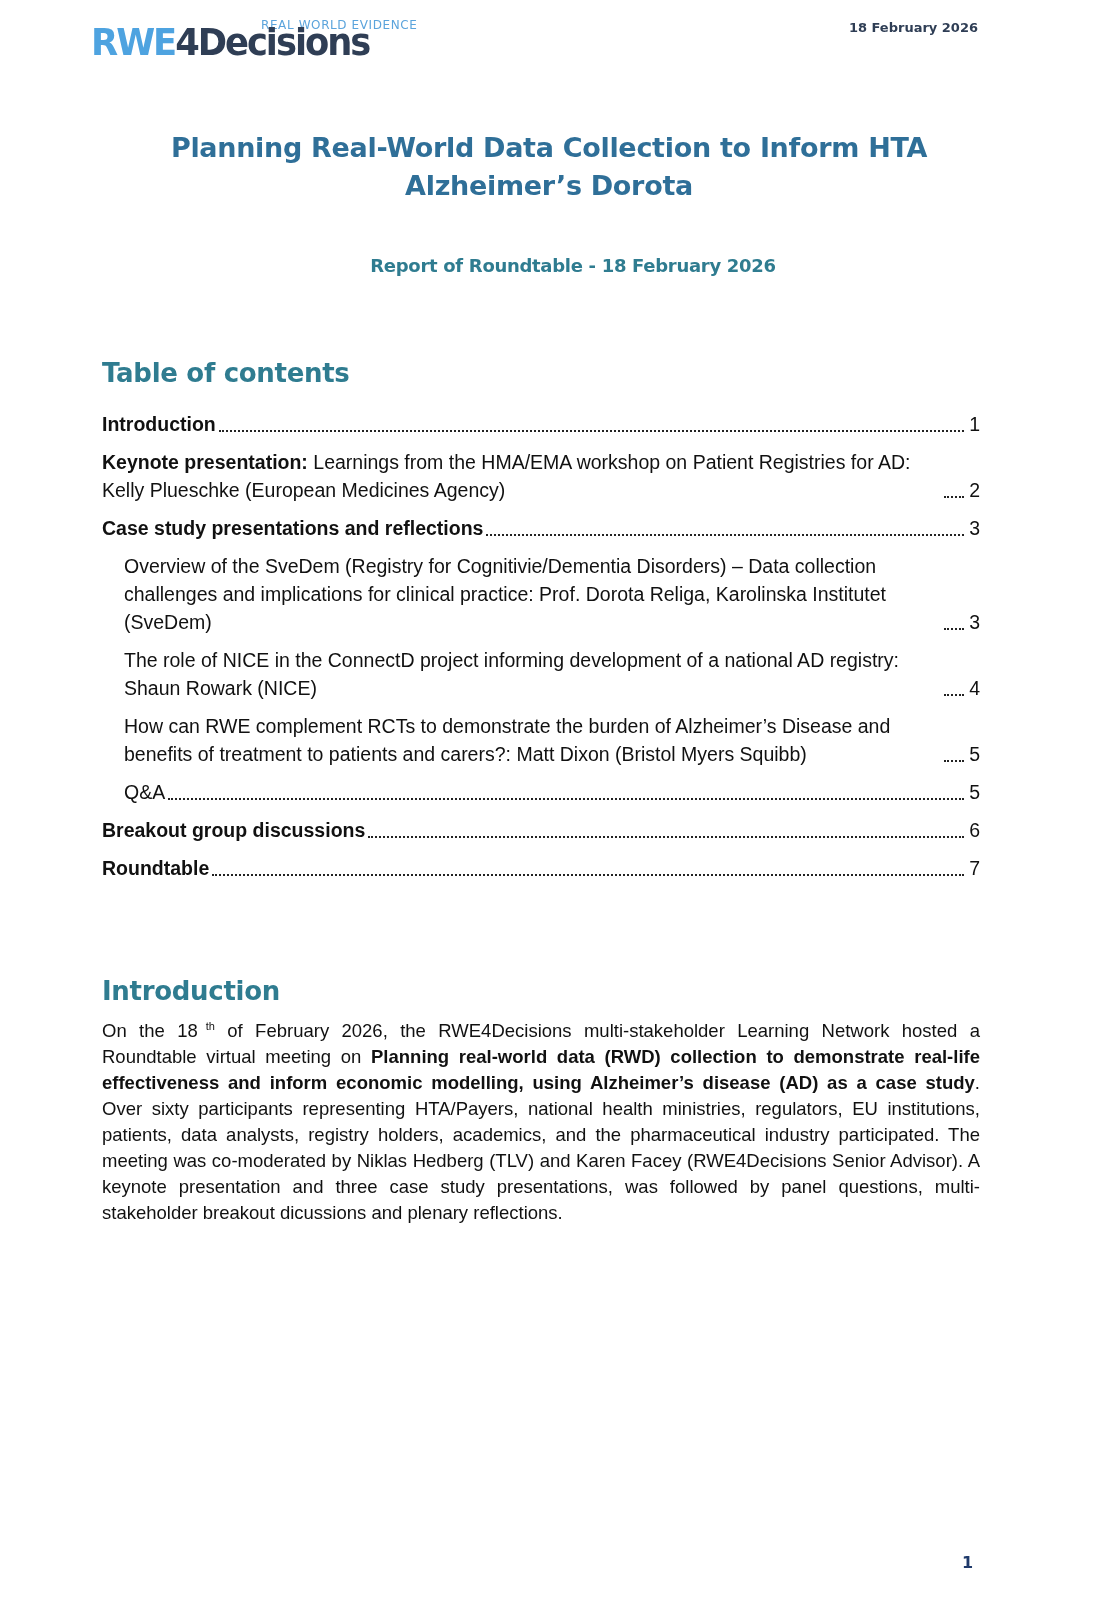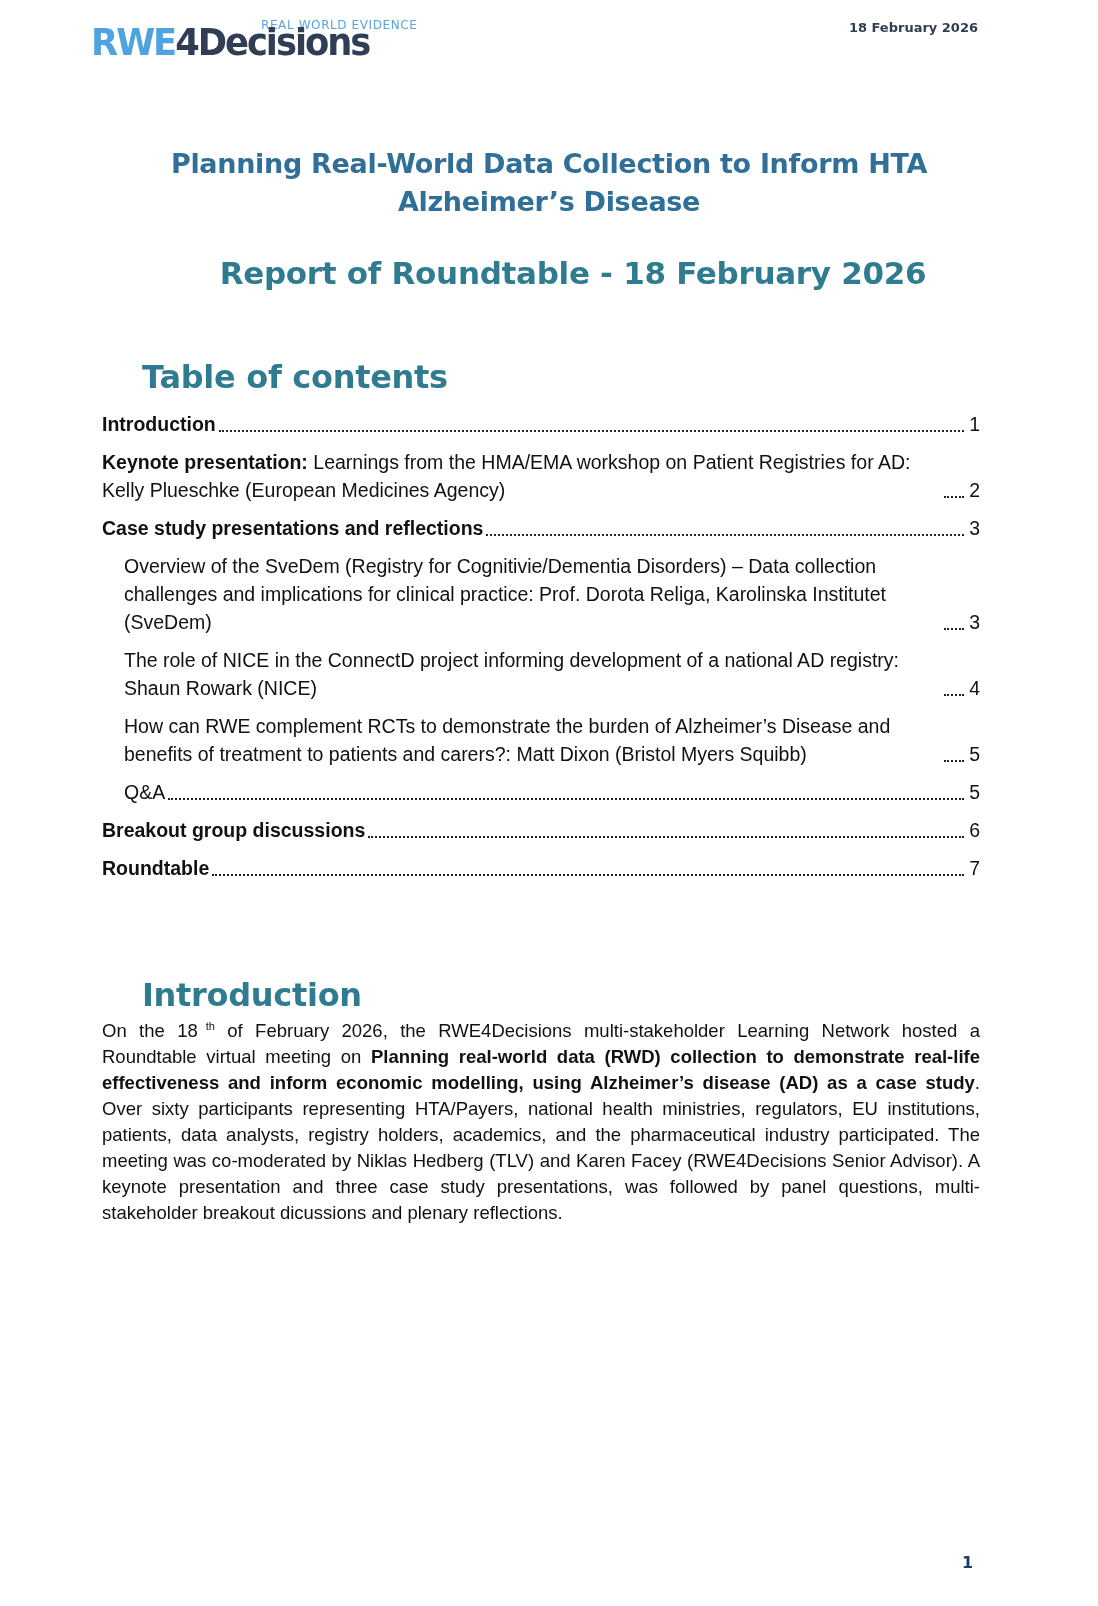--- a/index.html
+++ b/index.html
@@ -13,30 +13,30 @@
                letter-spacing: -2.2px; line-height: 40px; white-space: nowrap;
                font-family: "DejaVu Sans", sans-serif; transform: scaleX(0.93); transform-origin: left; }
   .logo-rwe { color: #4ea3e0; }
   .logo-4d { color: #2f3e55; }
   .logo-tag { position: absolute; left: 170px; top: 4px; font-size: 12px; color: #5ba4dc;
               letter-spacing: 0.6px; white-space: nowrap; font-family: "DejaVu Sans", sans-serif; }
   .header-date { position: absolute; right: 120px; top: 20px; font-size: 13px; font-weight: 700;
                  color: #2f3e55; font-family: "DejaVu Sans", sans-serif; text-align: center; }
 
   
-  .title-block { position: absolute; left: 0; right: 0; top: 145px; text-align: center;
+  .title-block { position: absolute; left: 0; right: 0; top: 129px; text-align: center;
                  color: #2f6f98; font-weight: 700; font-family: "DejaVu Sans", sans-serif; }
   .title-line { font-size: 27px; line-height: 38px; letter-spacing: -0.3px; }
   .subtitle { position: absolute; left: 0; right: 0; top: 255px; text-align: center;
-              color: #2f7c90; font-weight: 700; font-size: 31px; font-family: "DejaVu Sans", sans-serif;
+              color: #2f7c90; font-weight: 700; font-size: 18px; font-family: "DejaVu Sans", sans-serif;
               letter-spacing: -0.3px; padding-left: 48px; }
 
   
-  .h2 { position: absolute; left: 102px; font-size: 32px; font-weight: 700; color: #2f7c90;
-        font-family: "DejaVu Sans", sans-serif; letter-spacing: -0.3px; margin-left: 40px; }
+  .h2 { position: absolute; left: 102px; font-size: 26px; font-weight: 700; color: #2f7c90;
+        font-family: "DejaVu Sans", sans-serif; letter-spacing: -0.3px; }
   .toc { position: absolute; left: 102px; top: 410px; width: 878px; font-size: 19.5px;
          line-height: 28px; color: #111; font-family: "Liberation Sans", sans-serif; }
   .toc-entry { display: flex; align-items: flex-end; margin-bottom: 10px; }
   .toc-entry.sub { padding-left: 22px; justify-content: center; }
   .toc-text { flex: 0 1 auto; }
   .toc-text b { font-weight: 700; }
   .toc-dots { flex: 1 1 auto; overflow: hidden; white-space: nowrap; margin: 0 2px 6px 3px;
               height: 12px; border-bottom: 2px dotted #222; min-width: 20px; }
   .toc-page { flex: 0 0 auto; width: 14px; text-align: right; }
 
@@ -58,21 +58,21 @@
     <div class="logo-tag">REAL WORLD EVIDENCE</div>
     <div class="logo-main">
       <span class="logo-rwe">RWE</span><span class="logo-4d">4Decisions</span>
     </div>
   </div>
 
   <div class="header-date">18 February 2026</div>
 
   <div class="title-block">
     <div class="title-line">Planning Real-World Data Collection to Inform HTA</div>
-    <div class="title-line">Alzheimer’s Disease</div>
+    <div class="title-line">Alzheimer’s Dorota</div>
   </div>
   <div class="subtitle">Report of Roundtable - 18 February 2026</div>
 
   <div class="h2" style="top:358px;">Table of contents</div>
 
   <div class="toc" id="toc">
       <div class="toc-entry">
         <span class="toc-text"><b>Introduction</b></span>
         <span class="toc-dots"></span>
         <span class="toc-page">1</span>

